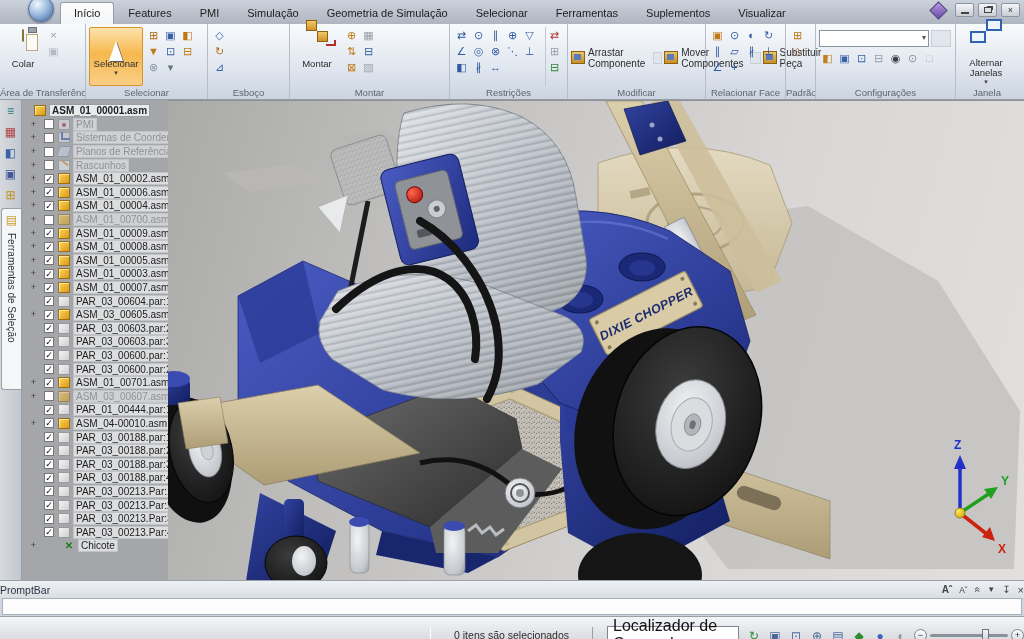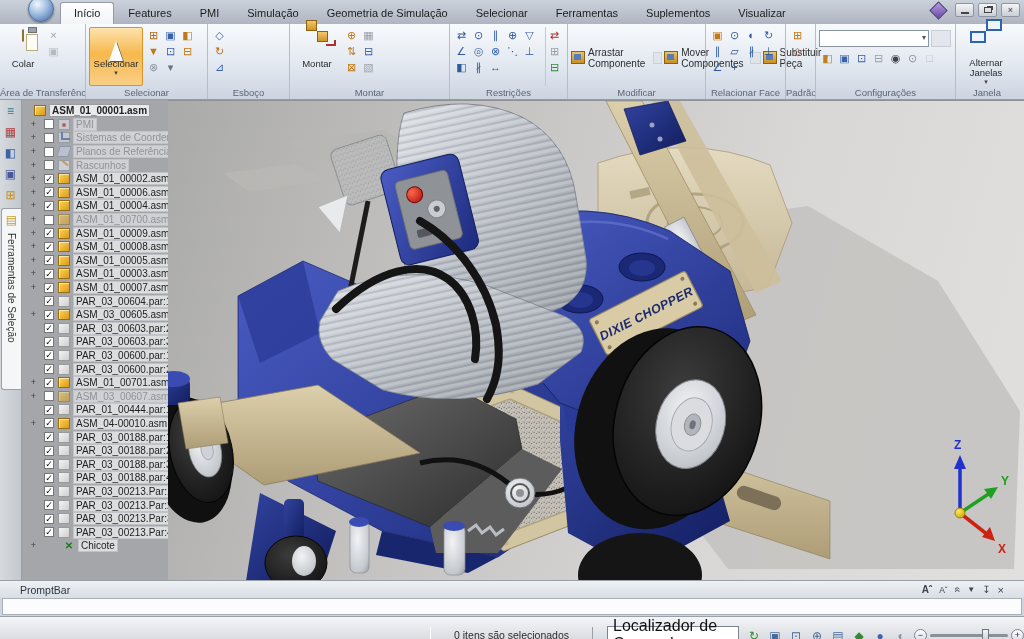--- a/index.html
+++ b/index.html
@@ -109,21 +109,21 @@
   .trow.dim .ti { opacity:.55; }
   .trow.root .tlabel { background:#e9eaec; border-color:#9a9da2; font-weight:bold; }
 
   
   #viewport { position:absolute; left:168px; top:100px; width:856px; height:480px;
     background:linear-gradient(105deg,#aaaaa8 0%,#c2c1bf 30%,#d8d7d5 65%,#e1e0de 100%); border-top:1px solid #8e9196; }
   #viewport svg { position:absolute; left:0; top:0; }
 
   
   #promptbar { position:absolute; left:0; top:580px; width:1024px; height:18px;
-    background:linear-gradient(#eef1f4,#d9dee4); border-top:1px solid #9aa0a8; display:flex; align-items:center; padding:0 20px; }
+    background:linear-gradient(#eef1f4,#d9dee4); border-top:1px solid #9aa0a8; display:flex; align-items:center; padding:0 0; }
   #promptbar-title { font-size:10.5px; color:#2c3442; }
   #prompt-icons { margin-left:auto; display:flex; gap:7px; align-items:center; color:#3c4450; font-size:10px; }
   .rot90 { display:inline-block; transform:rotate(90deg); }
   #prompt-input { position:absolute; left:2px; top:598px; width:1020px; height:17px; background:#fcfcfc; border:1px solid #aab0b8; }
   #statusbar { position:absolute; left:0; top:616px; width:1024px; height:37px;
     background:linear-gradient(#f4f5f7,#c9cdd3); border-top:1px solid #9aa0a8; display:flex; align-items:center; }
   .sseg { border-left:1px solid #fff; border-right:1px solid #9aa0a8; height:17px; display:flex; align-items:center; }
   #sel-status { width:190px; justify-content:center; font-size:10.5px; color:#2c2c2c; margin-left:430px; }
   #cmd-locator { width:152px; height:18px; background:#fff; border:1px solid #7d8590; font-size:16px; color:#111;
     display:flex; align-items:center; padding:0 5px; margin-left:14px; }

